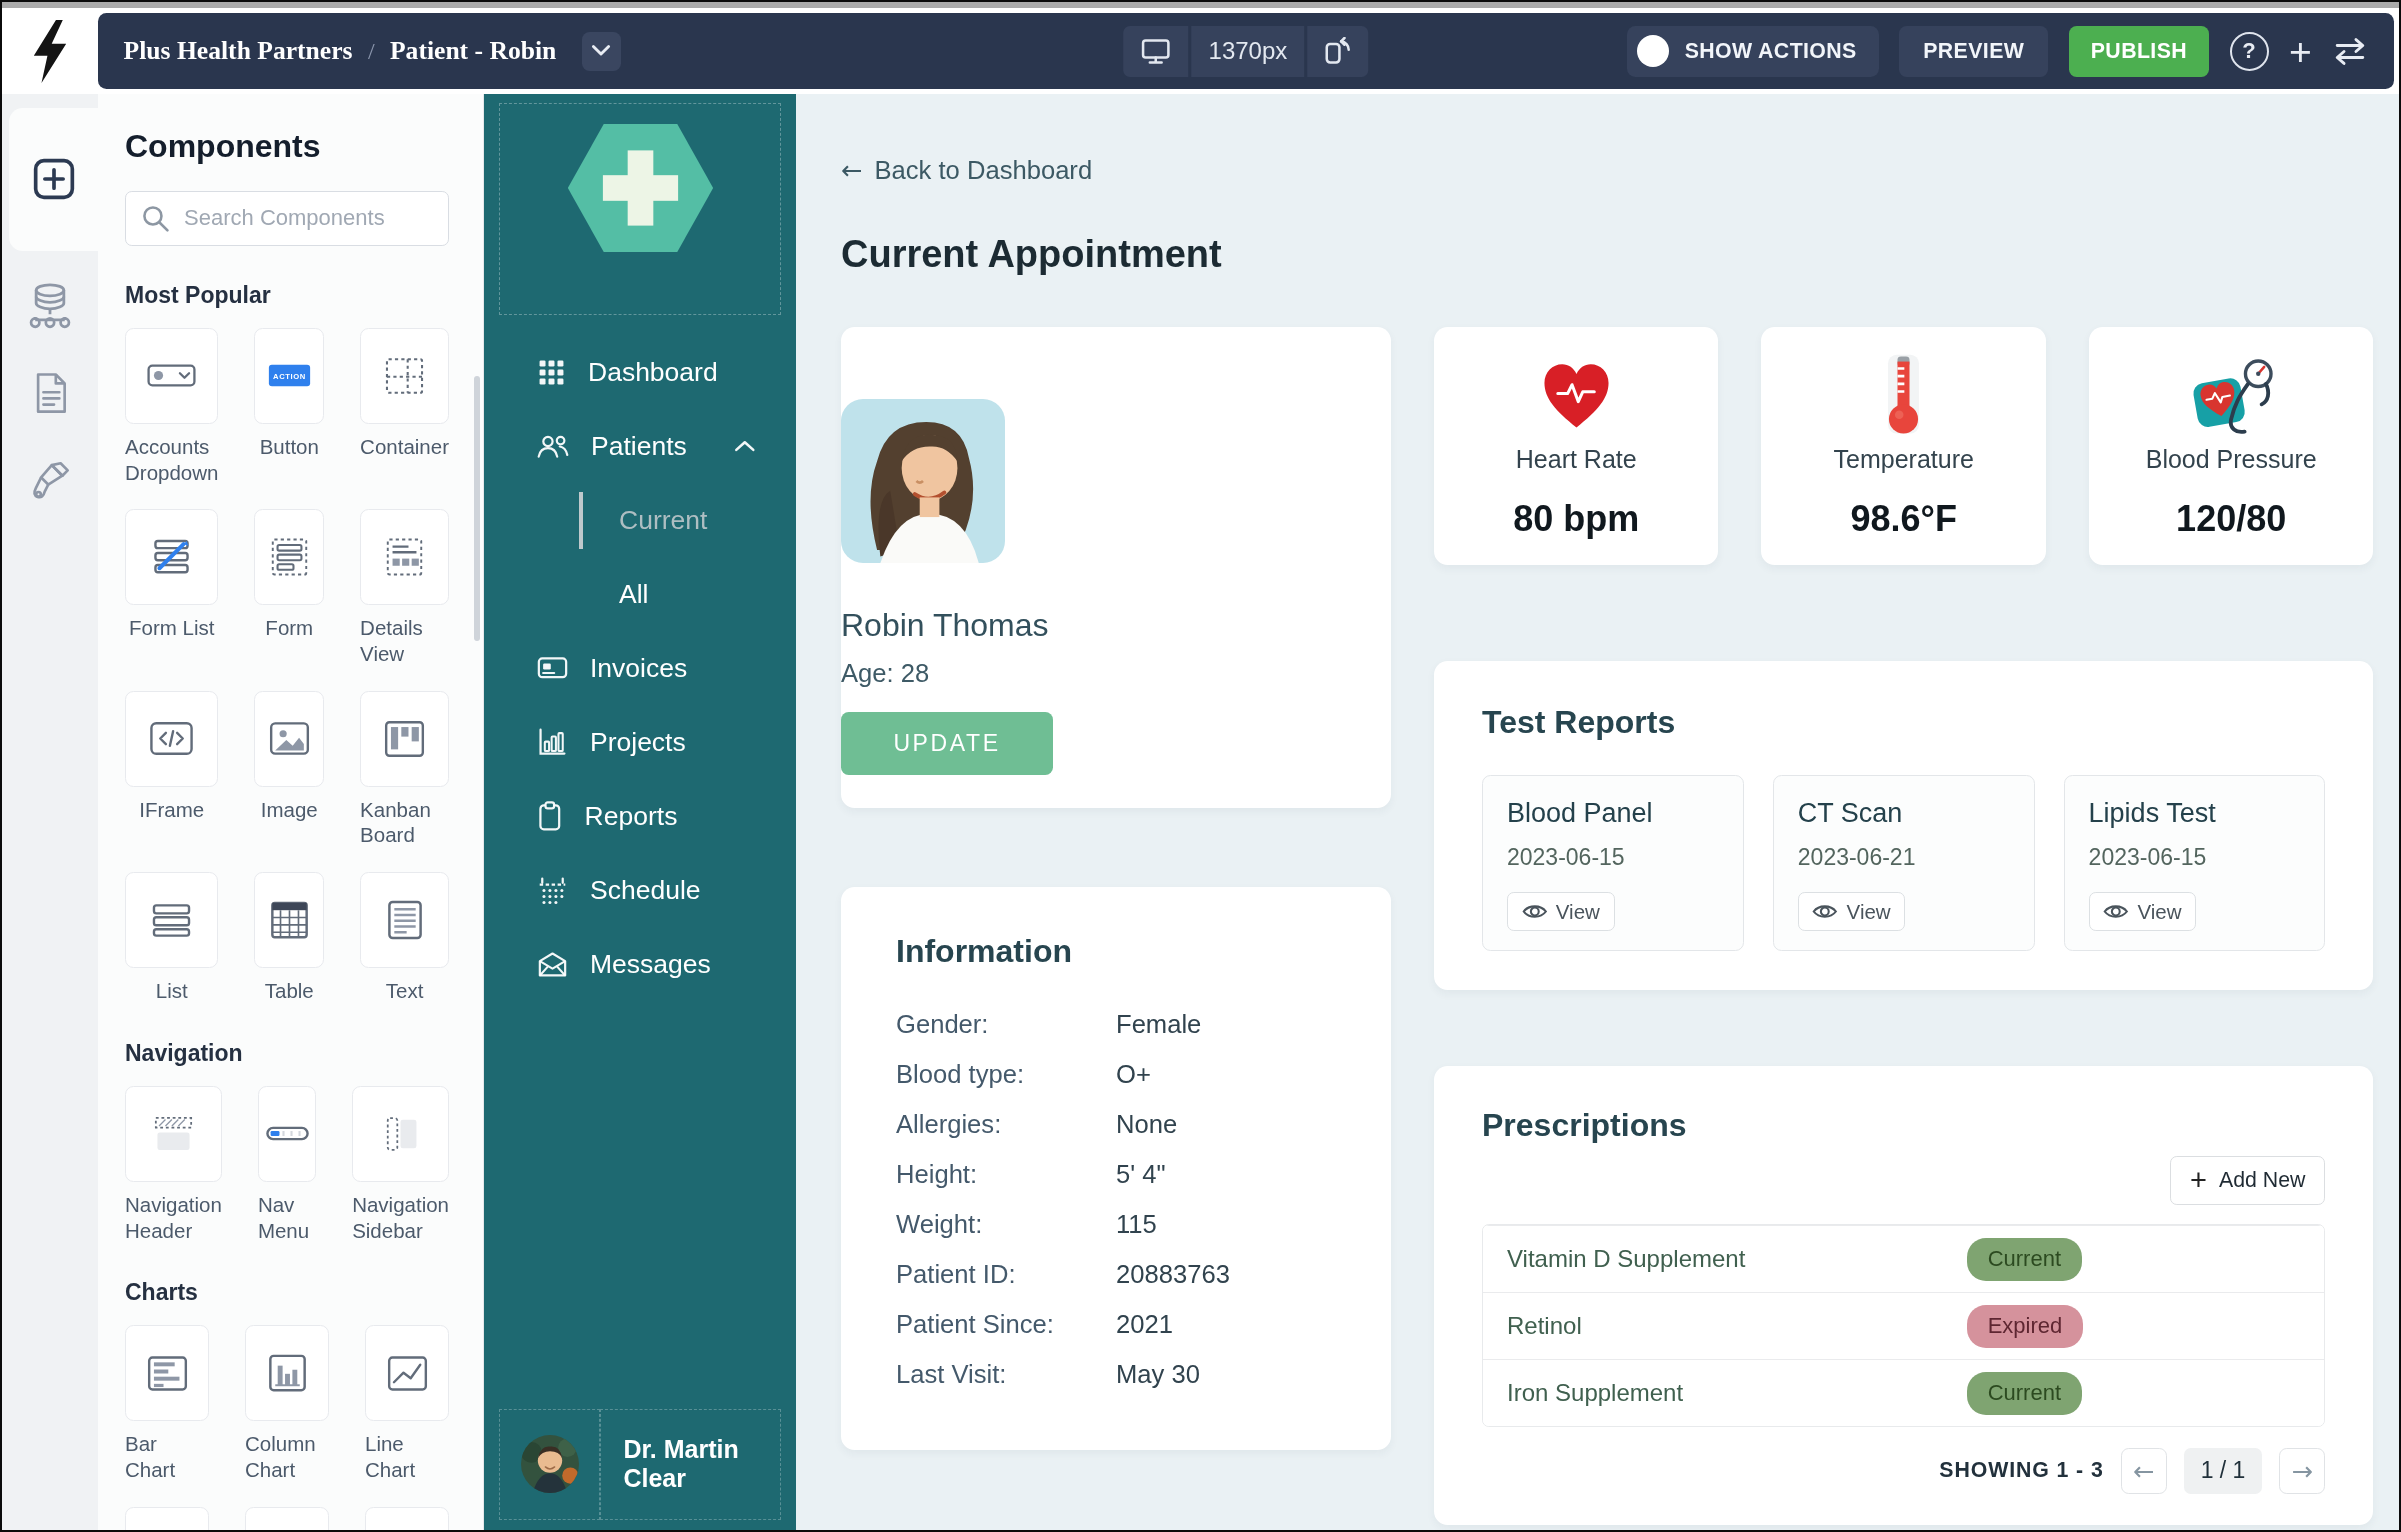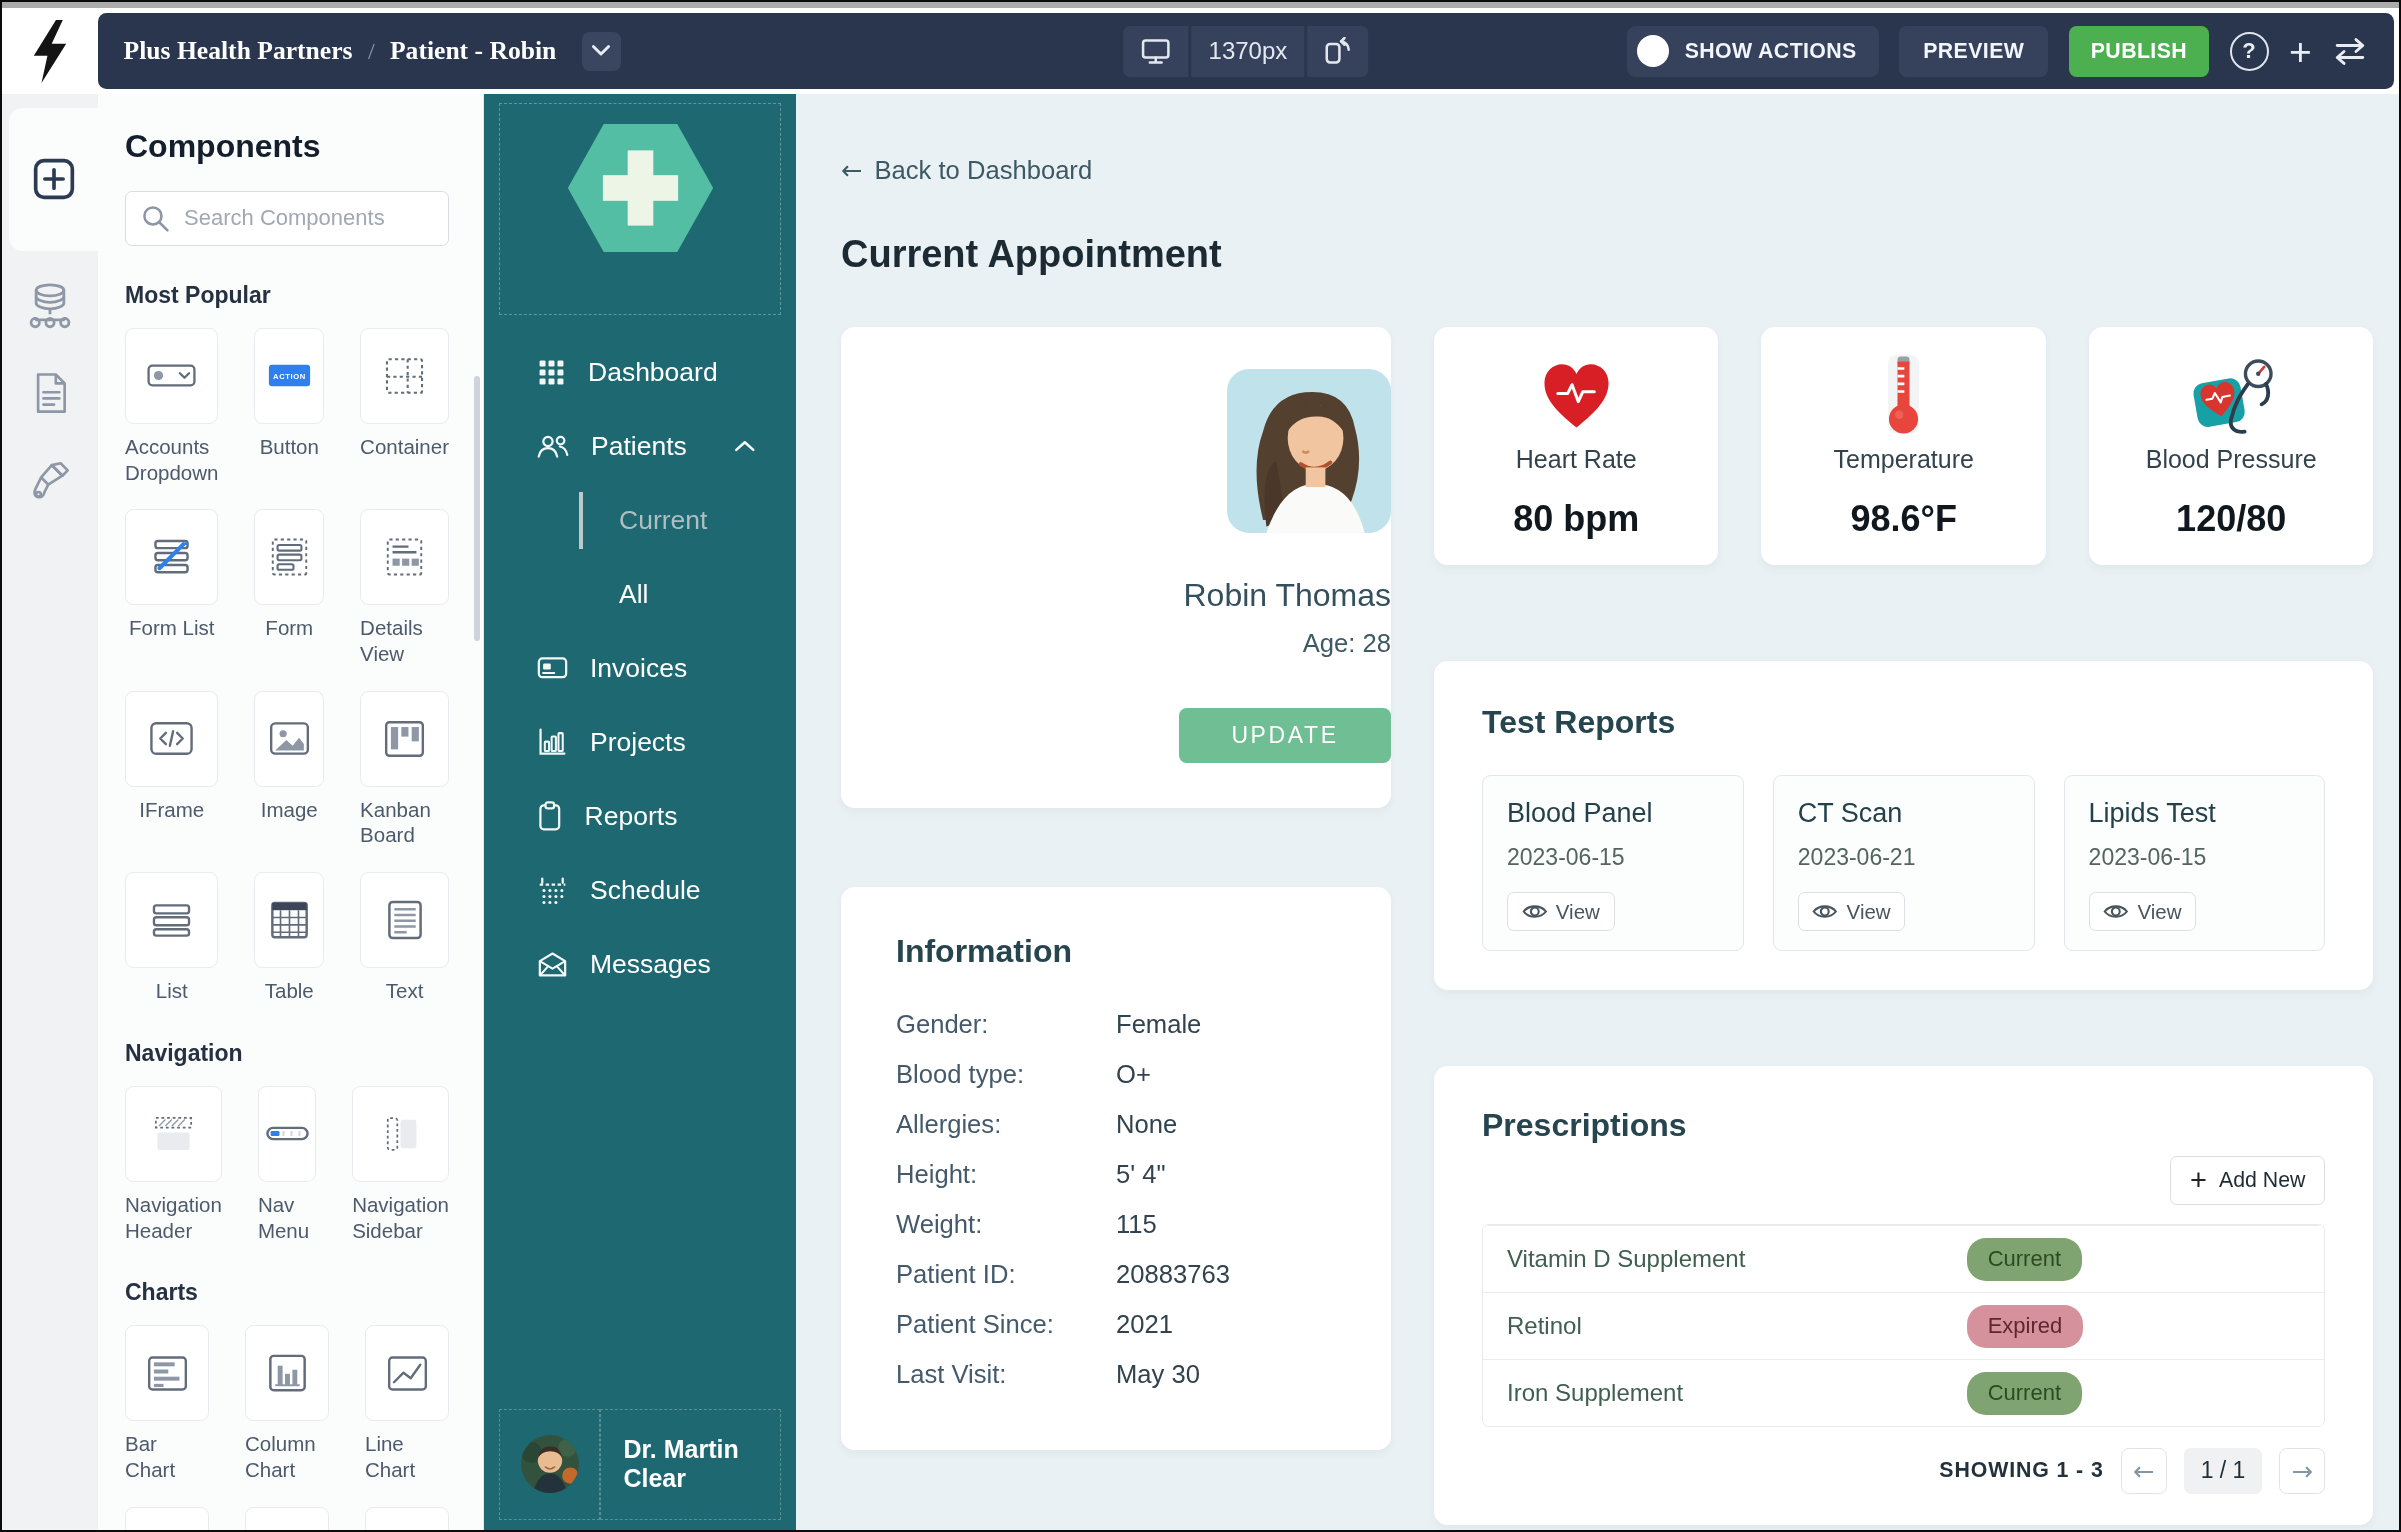--- a/index.html
+++ b/index.html
@@ -67,25 +67,25 @@
   
   .main { flex:1; background:#EAF1F4; padding:61px 25.6px 0 45px; overflow:hidden; }
   .back { display:inline-flex; align-items:center; gap:12px; color:#3C5964; font-size:25.6px; cursor:pointer; }
   .dj { font-family:"DejaVu Sans",sans-serif; }
   .h1 { font-size:38px; font-weight:bold; color:#1C2B33; margin-top:48px; }
   .cols { display:flex; gap:43px; margin-top:51px; align-items:flex-start; }
   .colL { width:550px; flex-shrink:0; }
   .colR { flex:1; min-width:0; }
   .card { background:#fff; border-radius:13.7px; box-shadow:0 3.4px 8.5px rgba(40,60,70,0.05); }
 
-  .patient-card { height:481px; display:flex; flex-direction:column; align-items:flex-end; padding-top:42px; }
+  .patient-card { height:481px; display:flex; flex-direction:column; align-items:flex-start; padding-top:72px; }
   .photo { width:164px; height:164px; border-radius:22px; overflow:hidden; }
   .p-name { margin-top:44px; font-size:32px; color:#33505C; }
   .p-age { margin-top:15.4px; font-size:25.6px; color:#3E5A66; }
-  .btn-update { margin-top:50px; width:212px; height:55px; background:#6FBE94; color:#fff; border-radius:7.7px; font-size:23px; letter-spacing:2.6px; display:flex; align-items:center; justify-content:center; cursor:pointer; }
+  .btn-update { margin-top:24px; width:212px; height:63px; background:#6FBE94; color:#fff; border-radius:7.7px; font-size:23px; letter-spacing:2.6px; display:flex; align-items:center; justify-content:center; cursor:pointer; }
 
   .info-card { margin-top:79px; padding:46px 55px 51px; }
   .sec-title { font-size:32px; font-weight:bold; color:#27454F; }
   .info-rows { margin-top:29px; }
   .irow { display:flex; height:50px; align-items:center; font-size:25.6px; }
   .ilabel { width:220px; color:#44596B; }
   .ivalue { color:#31434E; }
 
   .vitals { display:grid; grid-template-columns:repeat(3,1fr); gap:43px; }
   .vcard { height:238px; padding-top:24px; text-align:center; }

